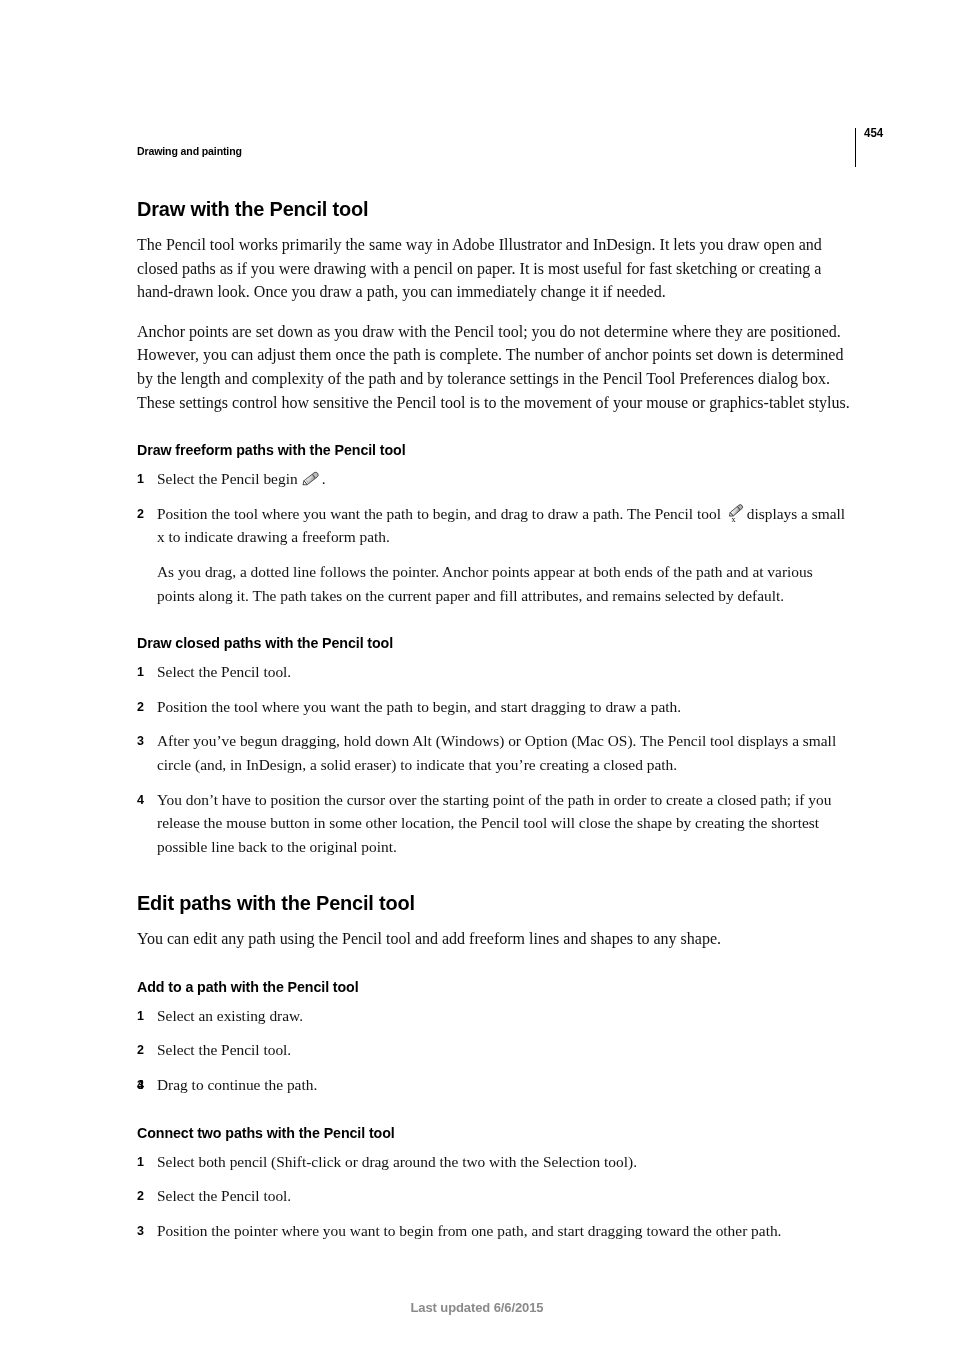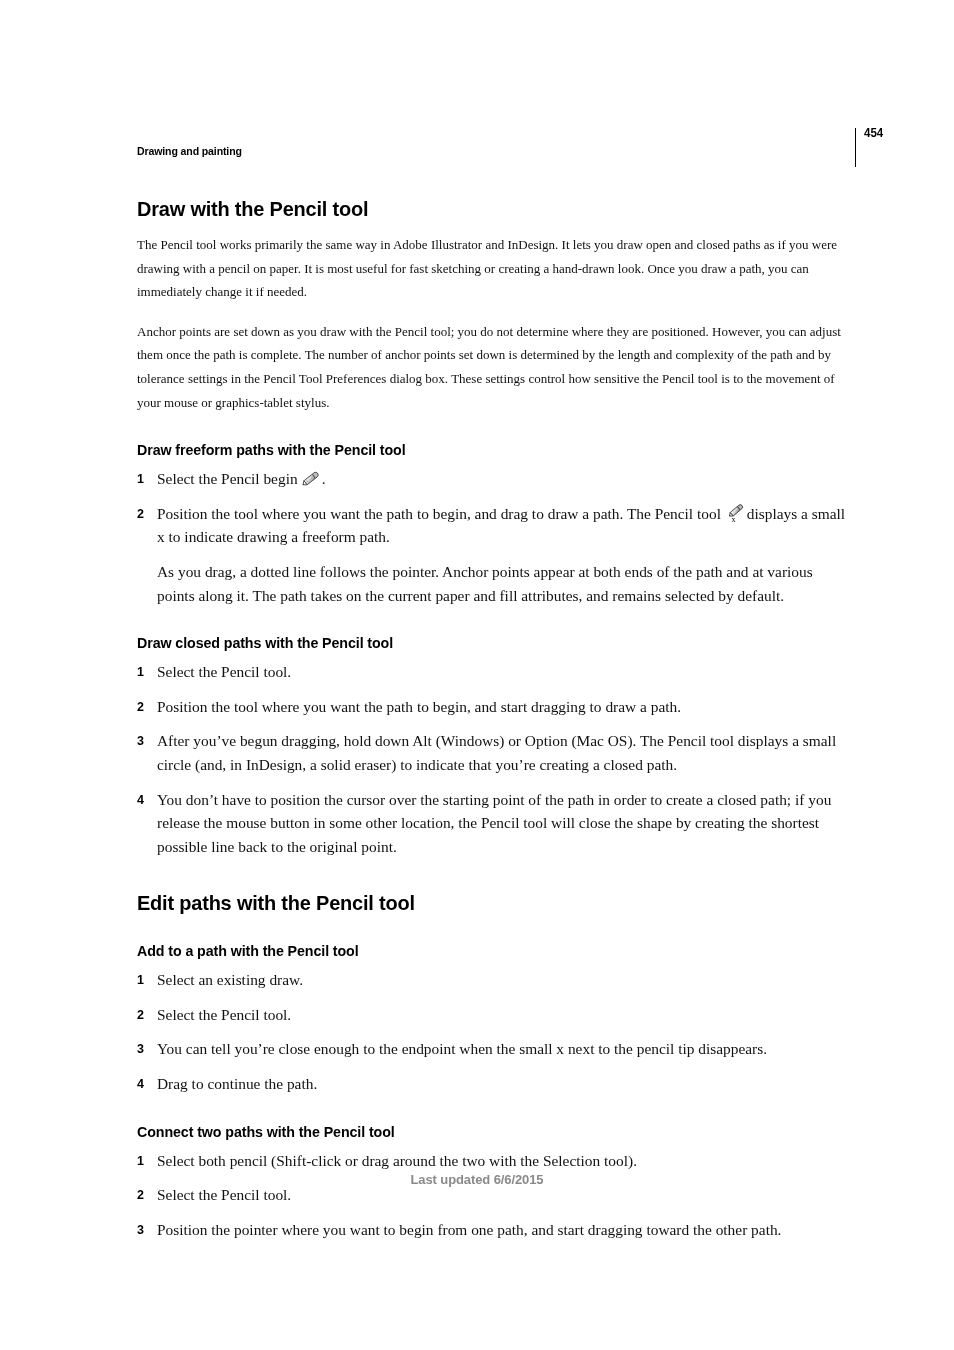--- a/index.html
+++ b/index.html
@@ -93,21 +93,21 @@
     line-height: 19px;
     letter-spacing: -0.1px;
     margin: 0 0 8px 0;
     color: #000;
     transform: scaleX(0.95);
     transform-origin: left center;
   }
   h2.sub-title.spaced-top { margin-top: 26px; }
 
   p.body-para {
-    font-size: 13px;
+    font-size: 16px;
     line-height: 23.6px;
     margin: 0 0 16px 0;
     text-align: left;
     color: #111;
   }
   p.body-para:last-child { margin-bottom: 0; }
 
   
   ol.steps {
     list-style: none;
@@ -145,21 +145,21 @@
     display: inline-block;
     vertical-align: -4px;
     margin: 0 2px;
   }
   .inline-icon svg { display: block; }
 
   
   .footer {
     position: absolute;
     left: 0;
-    top: 1172px;
+    top: 1300px;
     width: 954px;
     text-align: center;
     font-family: "Liberation Sans Narrow", "Liberation Sans", "DejaVu Sans", sans-serif;
     font-weight: bold;
     font-size: 13px;
     color: #8a8a8a;
     letter-spacing: -0.1px;
   }
 </style>
 </head>
@@ -236,34 +236,34 @@
         <span class="step-num">3</span>
         <span class="step-text">After you’ve begun dragging, hold down Alt (Windows) or Option (Mac OS). The Pencil tool displays a small circle (and, in InDesign, a solid eraser) to indicate that you’re creating a closed path.</span>
       </li>
       <li class="step">
         <span class="step-num">4</span>
         <span class="step-note">You don’t have to position the cursor over the starting point of the path in order to create a closed path; if you release the mouse button in some other location, the Pencil tool will close the shape by creating the shortest possible line back to the original point.</span>
       </li>
     </ol>
 
     <h1 class="sec-title spaced-top">Edit paths with the Pencil tool</h1>
+    <p class="body-para">You can edit any path using the Pencil tool and add freeform lines and shapes to any shape.</p>
 
     <h2 class="sub-title spaced-top">Add to a path with the Pencil tool</h2>
     <ol class="steps">
       <li class="step">
         <span class="step-num">1</span>
         <span class="step-text">Select an existing draw.</span>
       </li>
       <li class="step">
         <span class="step-num">2</span>
         <span class="step-text">Select the Pencil tool.</span>
       </li>
       <li class="step">
         <span class="step-num">3</span>
-        <span class="step-note">You can tell you’re close enough to the endpoint when the small x next to the pencil tip disappears.</span>
       </li>
       <li class="step">
         <span class="step-num">4</span>
         <span class="step-text">Drag to continue the path.</span>
       </li>
     </ol>
 
     <h2 class="sub-title spaced-top">Connect two paths with the Pencil tool</h2>
     <ol class="steps">
       <li class="step">

